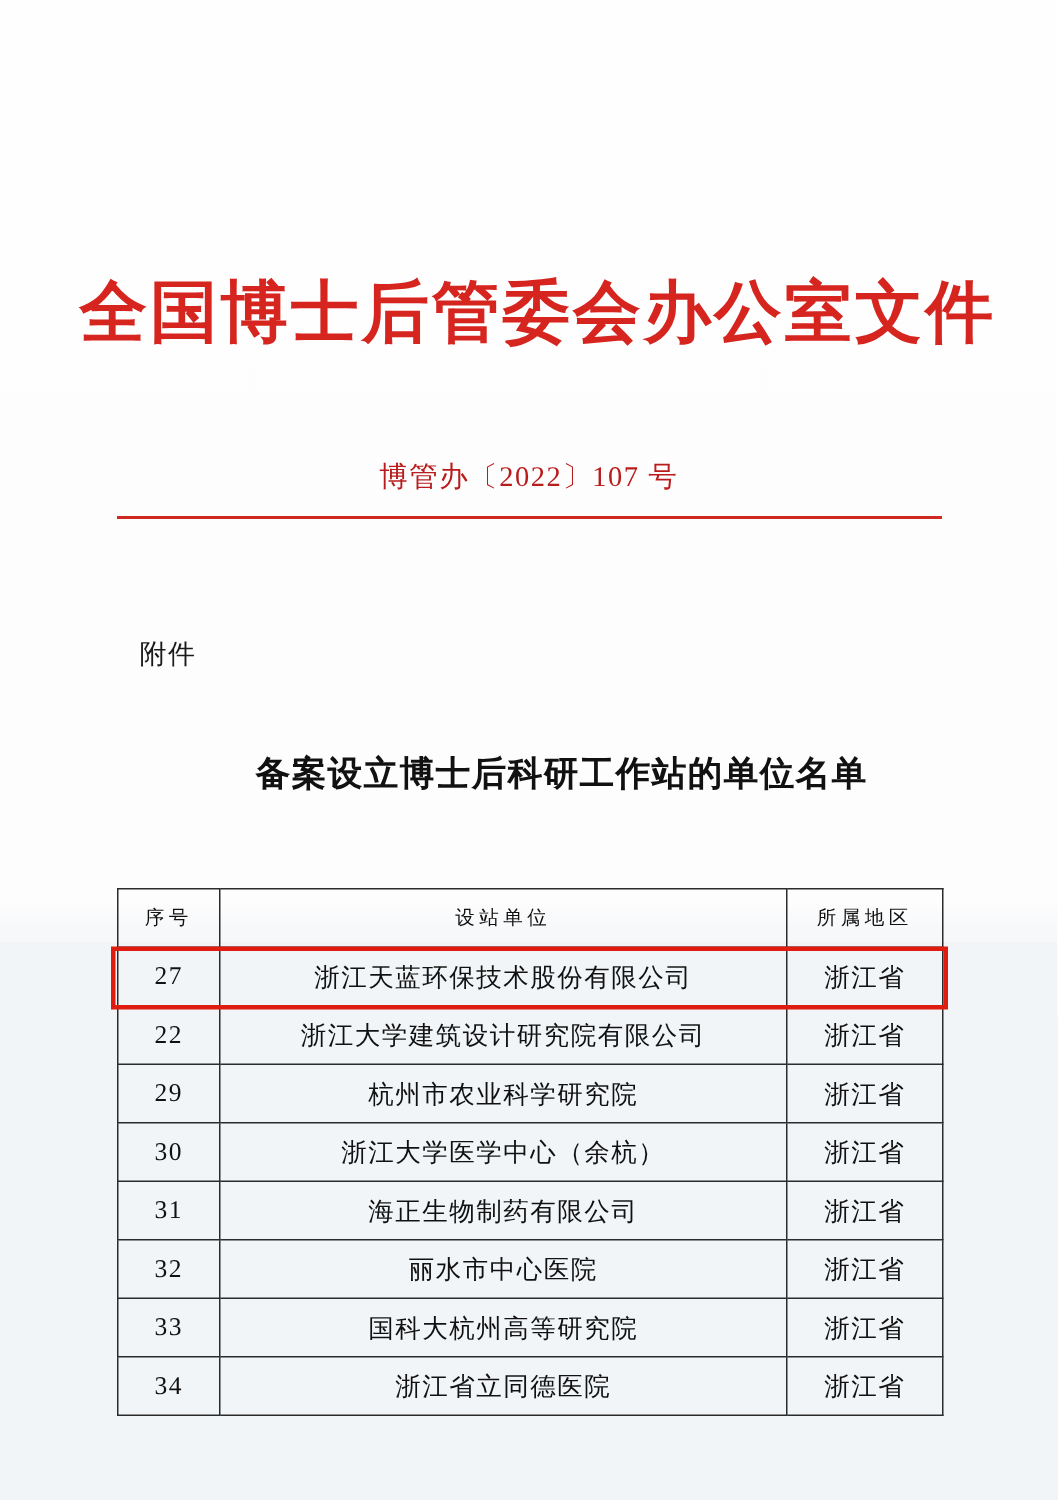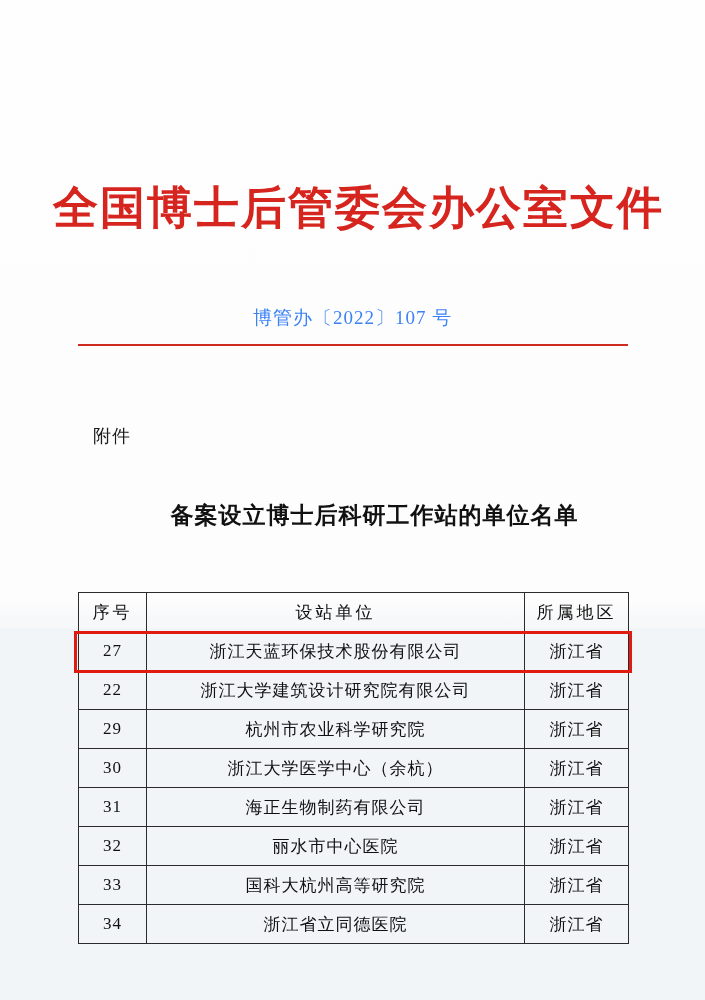--- a/index.html
+++ b/index.html
@@ -47,21 +47,21 @@
     white-space: nowrap;
   }
 
   .doc-number {
     position: absolute;
     top: 305px;
     left: 0;
     right: 0;
     text-align: center;
     font-size: 19px;
-    color: #3b82f6;
+    color: #b91c1c;
     letter-spacing: 1px;
   }
 
   .red-rule {
     position: absolute;
     top: 344px;
     left: 78px;
     width: 550px;
     height: 2px;
     background: #cf2a22;
@@ -102,21 +102,21 @@
     border: 1px solid #2b2b2b;
     height: 38px;
     font-size: 17px;
     color: #111;
     text-align: center;
     font-weight: normal;
     letter-spacing: 1px;
     padding: 0;
   }
   table.unit-table th {
-    font-size: 17px;
+    font-size: 13px;
     letter-spacing: 3px;
     margin-top: 20px;
   }
   col.c-idx { width: 68px; }
   col.c-unit { width: 378px; }
   col.c-region { width: 104px; }
 
   .row-highlight td {
     position: relative;
   }

